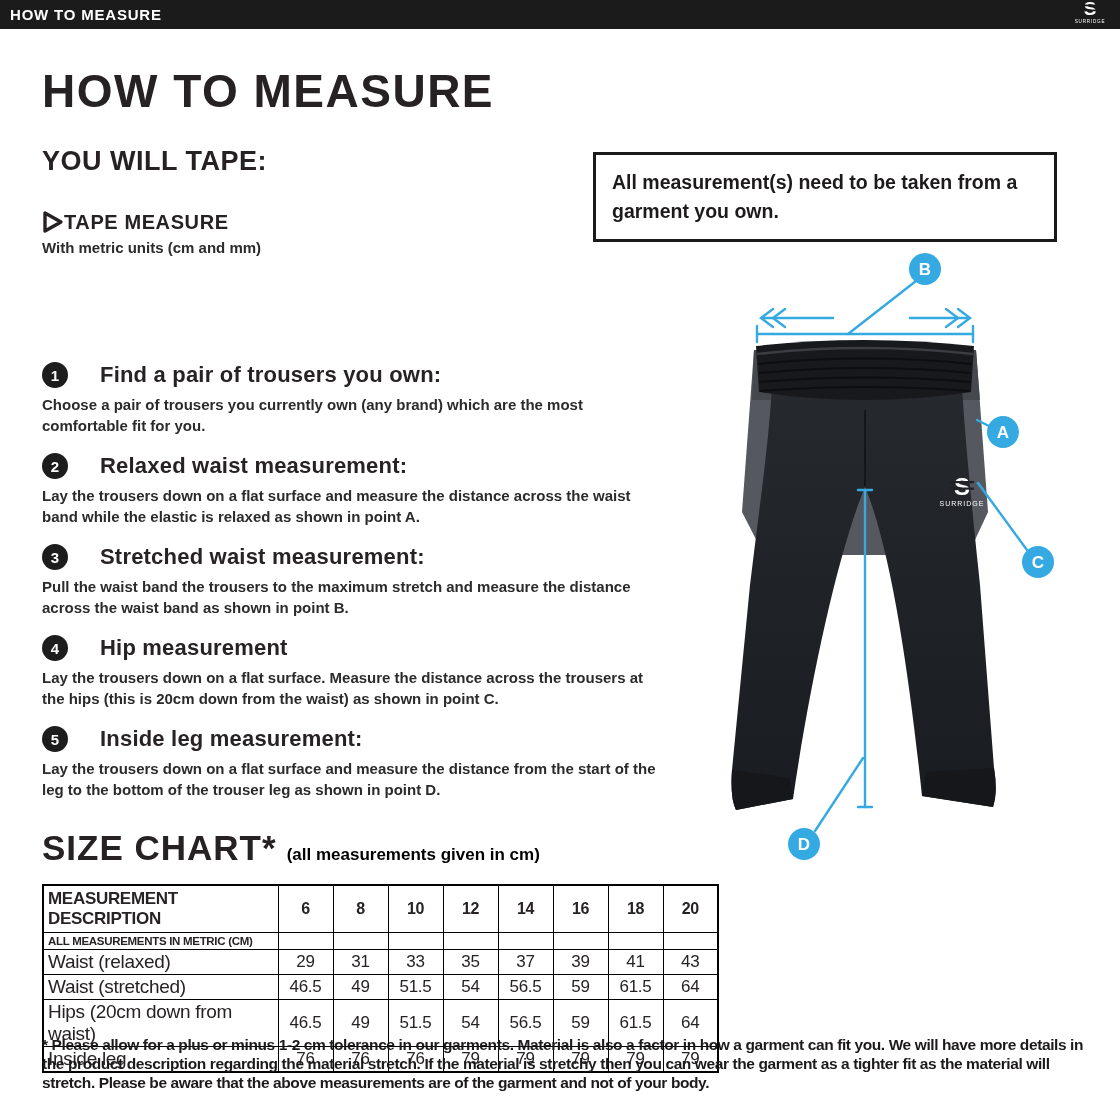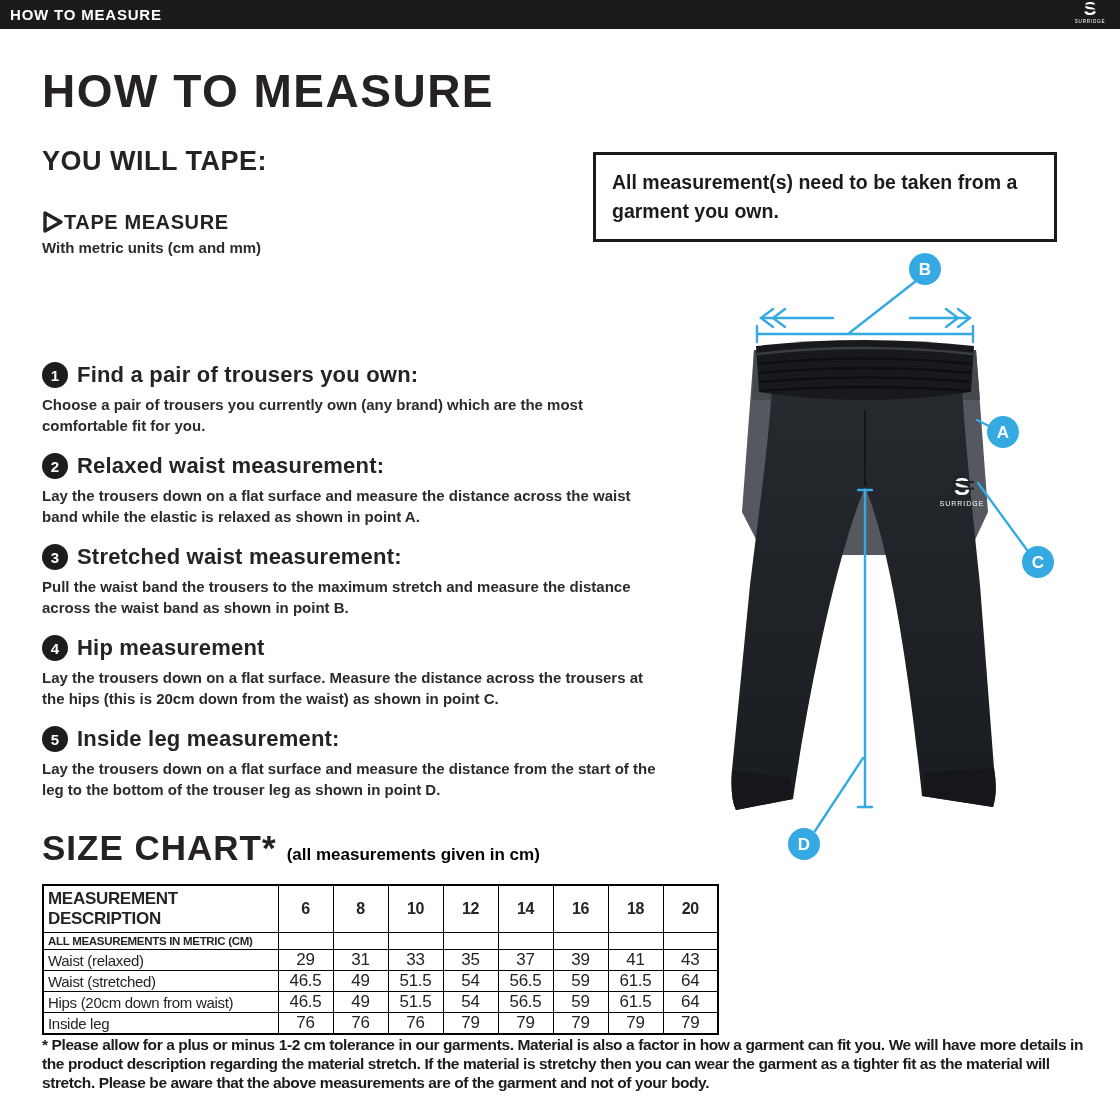--- a/index.html
+++ b/index.html
@@ -22,21 +22,21 @@
   .need { position:absolute; left:42px; width:560px; }
   .need-title { display:flex; align-items:center; font-size:20px; font-weight:800;
                 letter-spacing:.6px; color:#262223; }
   .need-sub { font-size:15px; font-weight:bold; color:#2b2b2b; margin-top:5px; }
 
   
   .step { position:absolute; left:42px; width:614px; }
   .step-head { display:flex; align-items:center; gap:9px; }
   .step-num { width:26px; height:26px; border-radius:50%; background:#1d1d1d; color:#fff;
               font-size:15px; font-weight:bold; display:flex; align-items:center; justify-content:center; flex:0 0 26px; }
-  .step-title { font-size:22px; font-weight:bold; color:#272324; letter-spacing:.2px; }
+  .step-title { font-size:22px; font-weight:bold; color:#272324; letter-spacing:.2px;margin-left:23px; }
   .step-body { margin-top:6px; font-size:15px; font-weight:bold; color:#2b2b2b; line-height:21px; }
 
   
   .note { position:absolute; left:593px; top:152px; width:464px; border:3px solid #1a1a1a;
           padding:13px 16px; font-size:19.5px; font-weight:bold; line-height:29px; color:#1d1a1b; background:#fff; }
 
   
   .figure { position:absolute; left:730px; top:250px; width:390px; height:640px; }
 
   
@@ -46,21 +46,21 @@
 
   table.sizes { position:absolute; left:42px; top:884px; border-collapse:collapse;
                 border:2px solid #000; letter-spacing:-.3px; }
   table.sizes td, table.sizes th { border:1px solid #000; background:#fff; }
   .col-desc { width:235px; }
   .col-size { width:55px; }
   th.desc { font-size:17px; font-weight:bold; text-align:left; padding:3px 4px; height:27px; }
   th.size { font-size:16px; font-weight:bold; text-align:center; height:27px; }
   td.metric { font-size:11.5px; font-weight:bold; text-align:left; padding:1px 4px; height:17px; }
   td.blank { height:17px; }
-  td.rowlabel { font-size:15px; text-align:left; padding:1px 4px; height:19px; }
+  td.rowlabel { font-size:19px; text-align:left; padding:1px 4px; height:19px; }
   td.val { font-size:17px; text-align:center; height:19px; }
 
   
   .footnote { position:absolute; left:42px; top:1035px; width:1064px; font-size:15.5px;
               font-weight:bold; letter-spacing:-.4px; line-height:19px; color:#1d1a1b; }
 
   svg .blue { stroke:#35a9e1; stroke-width:2.4; fill:none; stroke-linecap:round; }
   svg .bluefill { fill:#35a9e1; }
   svg .ptlabel { fill:#ffffff; font-size:17px; font-weight:bold; font-family:"Liberation Sans",sans-serif; text-anchor:middle; }
 </style>

